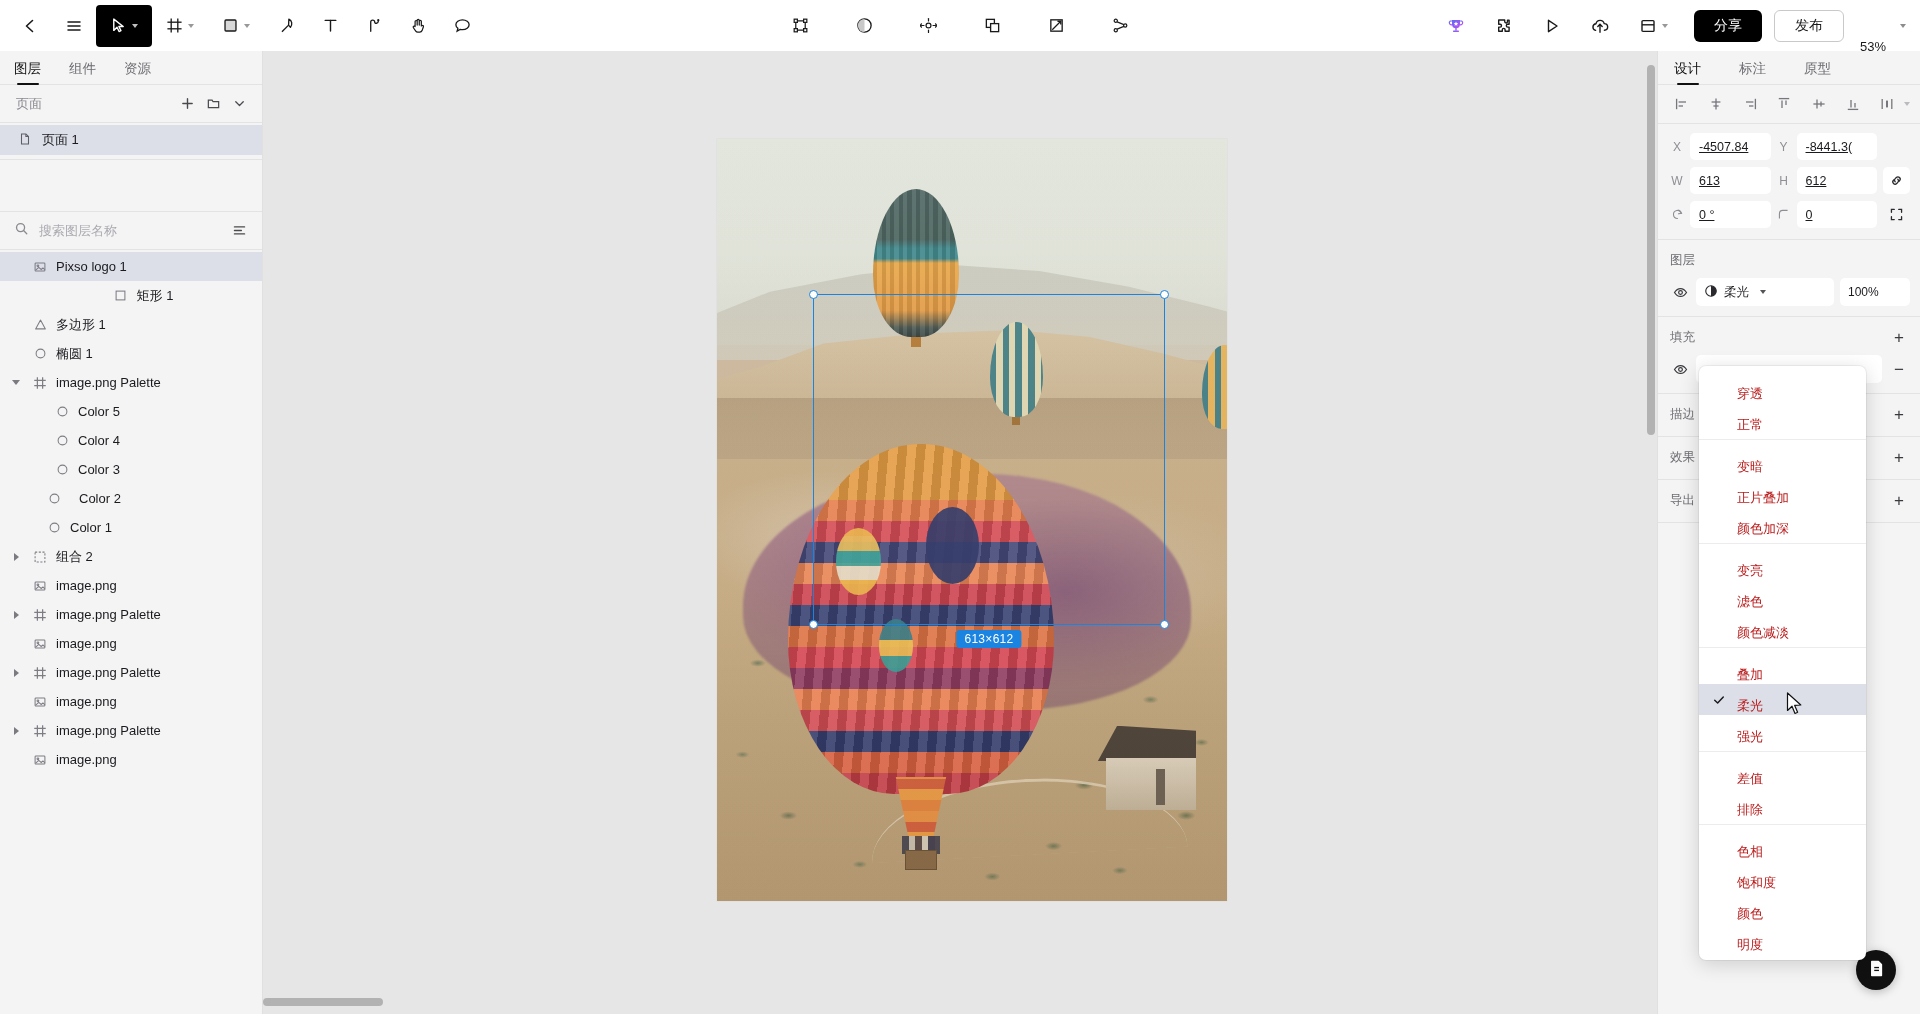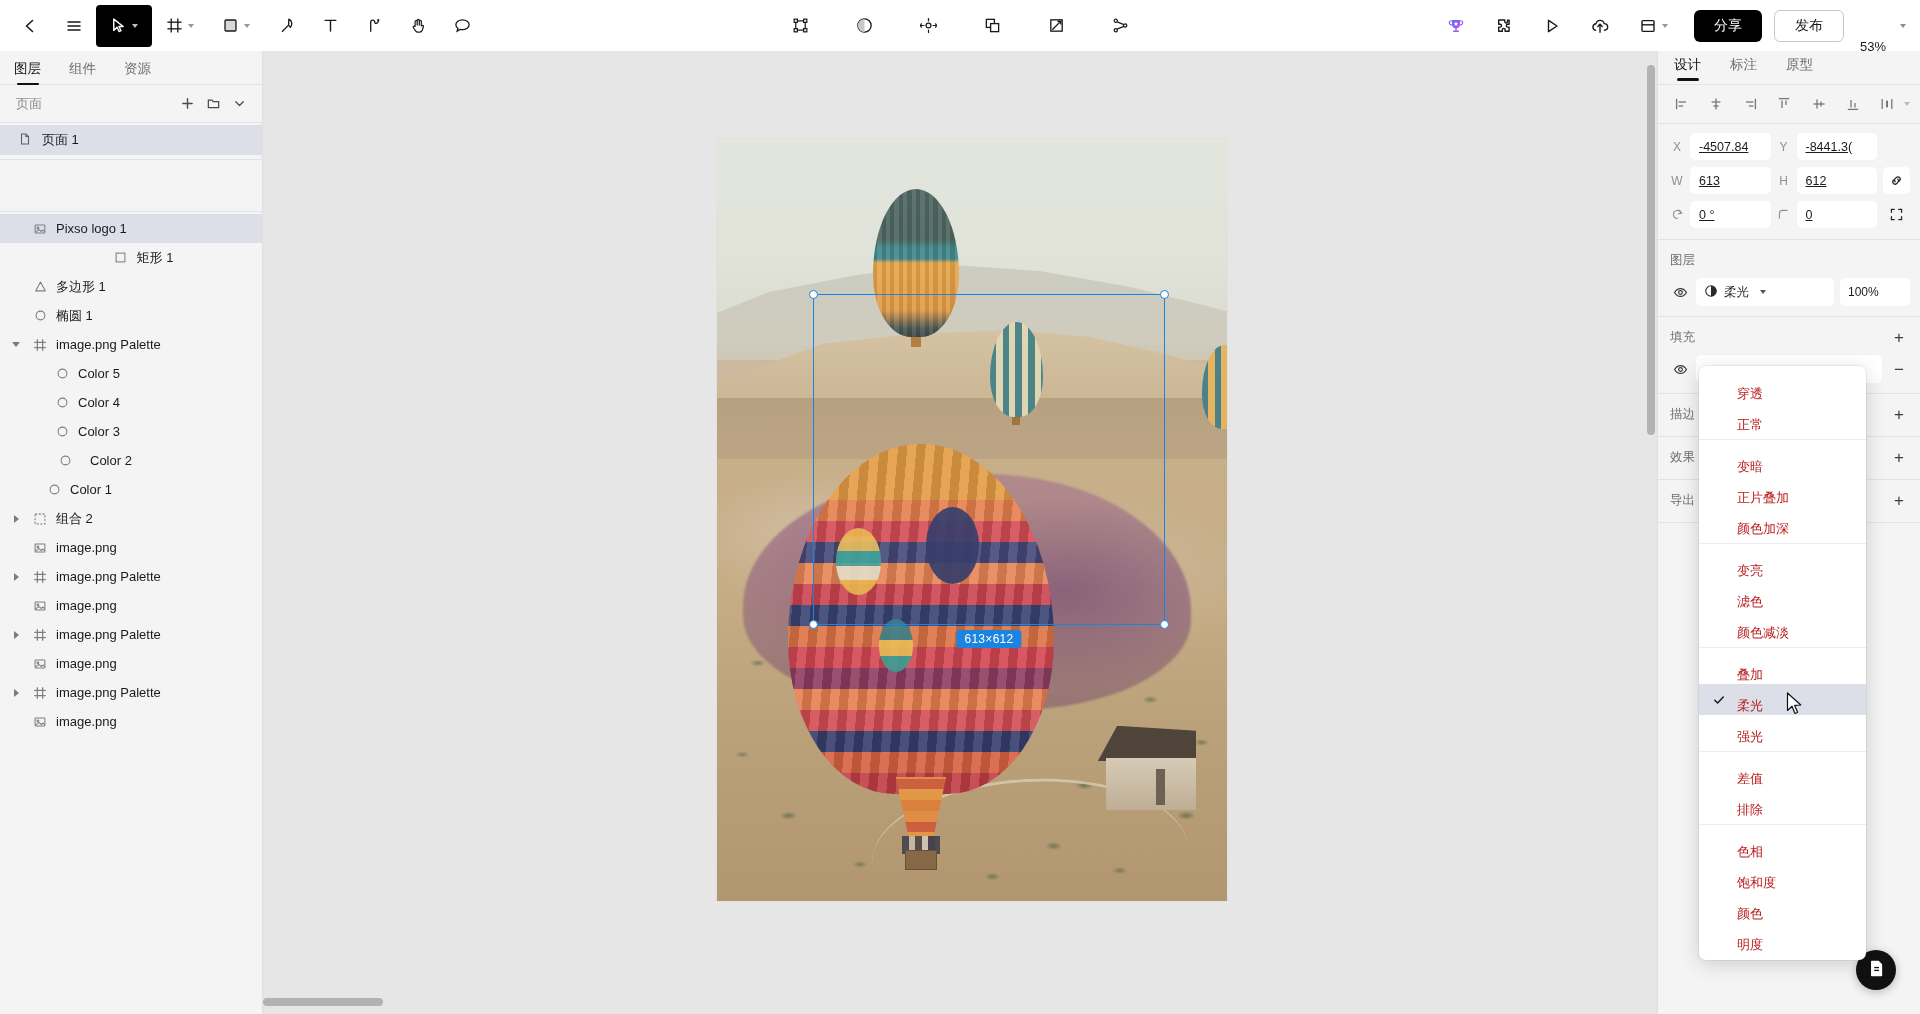--- a/index.html
+++ b/index.html
@@ -288,22 +288,22 @@
   .hscroll {
     position: absolute; left: 0px; bottom: 8px; width: 120px; height: 8px;
     background: #b2b2b2; border-radius: 5px; cursor: pointer; z-index: 8;
   }
 
   
   .rightpanel {
     position: absolute; right: 0; top: 51px; width: 263px; height: 963px;
     background: #f4f4f5; border-left: 1px solid #e0e0e1; z-index: 20;
   }
-  .rp-tabs { display: flex; height: 34px; align-items: center; padding: 0 16px;
-    border-bottom: 1px solid #e3e3e4; gap: 29px; }
+  .rp-tabs { display: flex; height: 34px; align-items: flex-end; padding: 0 16px;
+    border-bottom: 1px solid #e3e3e4; gap: 38px; }
   .rp-tab { font-size: 13.5px; color: #6b6b70; padding-bottom: 6px; cursor: pointer; position: relative; }
   .rp-tab.active { color: #111; font-weight: 500; }
   .rp-tab.active::after {
     content: ""; position: absolute; left: 50%; transform: translateX(-50%);
     bottom: -1px; width: 22px; height: 2.5px; background: #111; border-radius: 2px;
   }
   .align-row {
     height: 39px; display: flex; align-items: center; justify-content: space-between;
     padding: 0 10px 0 12px; border-bottom: 1px solid #e3e3e4; color: #76767c;
   }
@@ -575,20 +575,36 @@
           <svg width="14" height="14" viewBox="0 0 16 16" fill="none" stroke="#5e5e64" stroke-width="1.2">
               <path d="M4 2.2 h5 l3 3 v8.6 H4 Z"></path>
               <path d="M9 2.2 v3 h3"></path>
             </svg>
         </span>
         <span>页面 1</span>
       </div>
     </div>
     <div class="pages-spacer"></div>
 
+    <div class="search-row">
+      <span>
+        <svg width="15" height="15" viewBox="0 0 16 16" fill="none" stroke="#8a8a90" stroke-width="1.4" stroke-linecap="round">
+            <circle cx="7" cy="7" r="4.3"></circle>
+            <line x1="10.2" y1="10.2" x2="13.6" y2="13.6"></line>
+          </svg>
+      </span>
+      <input class="search-input" placeholder="搜索图层名称" style="">
+      <div class="ico-btn">
+        <svg width="15" height="15" viewBox="0 0 16 16" stroke="currentColor" stroke-width="1.4" stroke-linecap="round">
+            <line x1="2.6" y1="4.2" x2="13.4" y2="4.2"></line>
+            <line x1="2.6" y1="8" x2="10" y2="8"></line>
+            <line x1="2.6" y1="11.6" x2="13.4" y2="11.6"></line>
+          </svg>
+      </div>
+    </div>
 
     <div class="layer-list" id="layer-list">
         <div class="layer-row selected" style="padding-left: 8px;">
           <span class="lr-disc"></span>
           <span class="lr-ico">
             <svg width="14" height="14" viewBox="0 0 16 16" fill="none" stroke="currentColor" stroke-width="1.2">
               <rect x="2.4" y="3.4" width="11.2" height="9.2" rx="1"></rect>
               <circle cx="5.6" cy="6.6" r="1"></circle>
               <path d="M3 11.6 L6.6 8.4 L9.4 10.8 L11.4 9 L13.6 11.2"></path>
             </svg>
@@ -656,21 +672,21 @@
         </div>
         <div class="layer-row" style="padding-left: 30px;">
           <span class="lr-disc"></span>
           <span class="lr-ico">
             <svg width="13" height="13" viewBox="0 0 16 16" fill="none" stroke="currentColor" stroke-width="1.3">
               <circle cx="8" cy="8" r="5.4"></circle>
             </svg>
           </span>
           <span class="lr-label">Color 3</span>
         </div>
-        <div class="layer-row" style="padding-left: 24px; gap: 16px;">
+        <div class="layer-row" style="padding-left: 13px; gap: 16px;">
           <span class="lr-disc"></span>
           <span class="lr-ico">
             <svg width="13" height="13" viewBox="0 0 16 16" fill="none" stroke="currentColor" stroke-width="1.3">
               <circle cx="8" cy="8" r="5.4"></circle>
             </svg>
           </span>
           <span class="lr-label">Color 2</span>
         </div>
         <div class="layer-row" style="padding-left: 22px;">
           <span class="lr-disc"></span>

